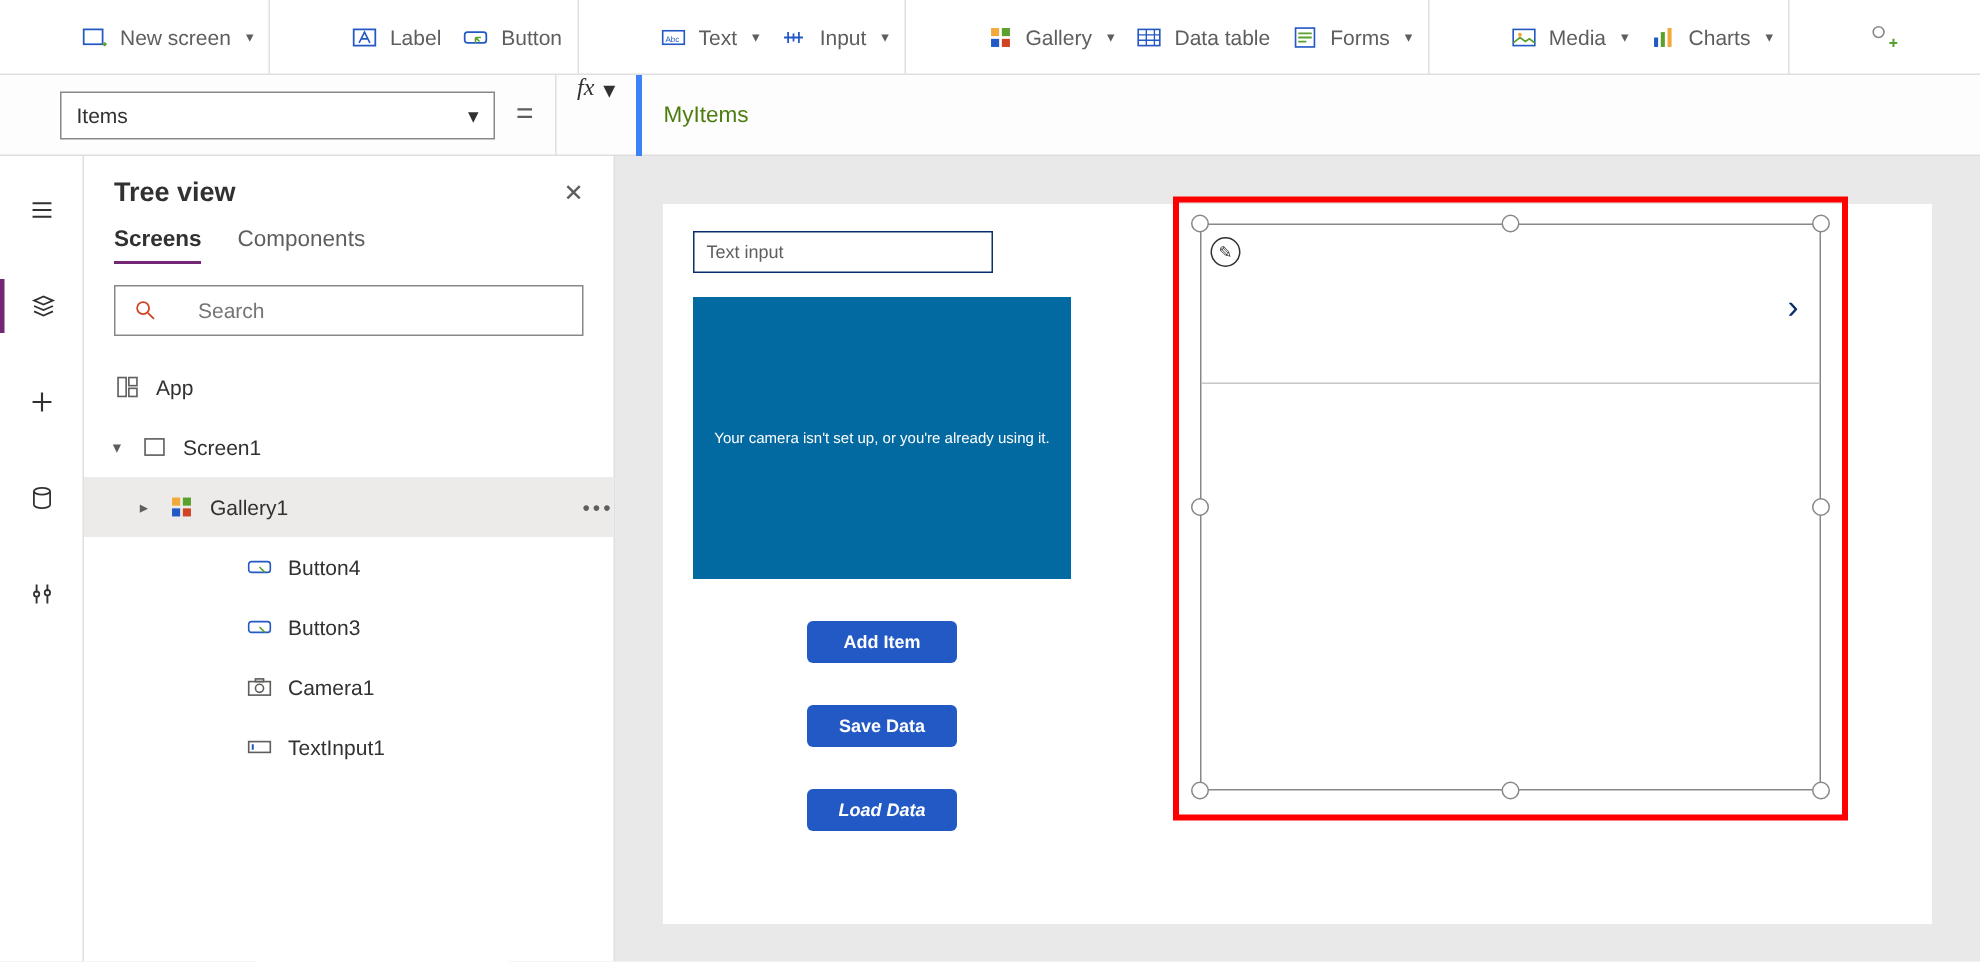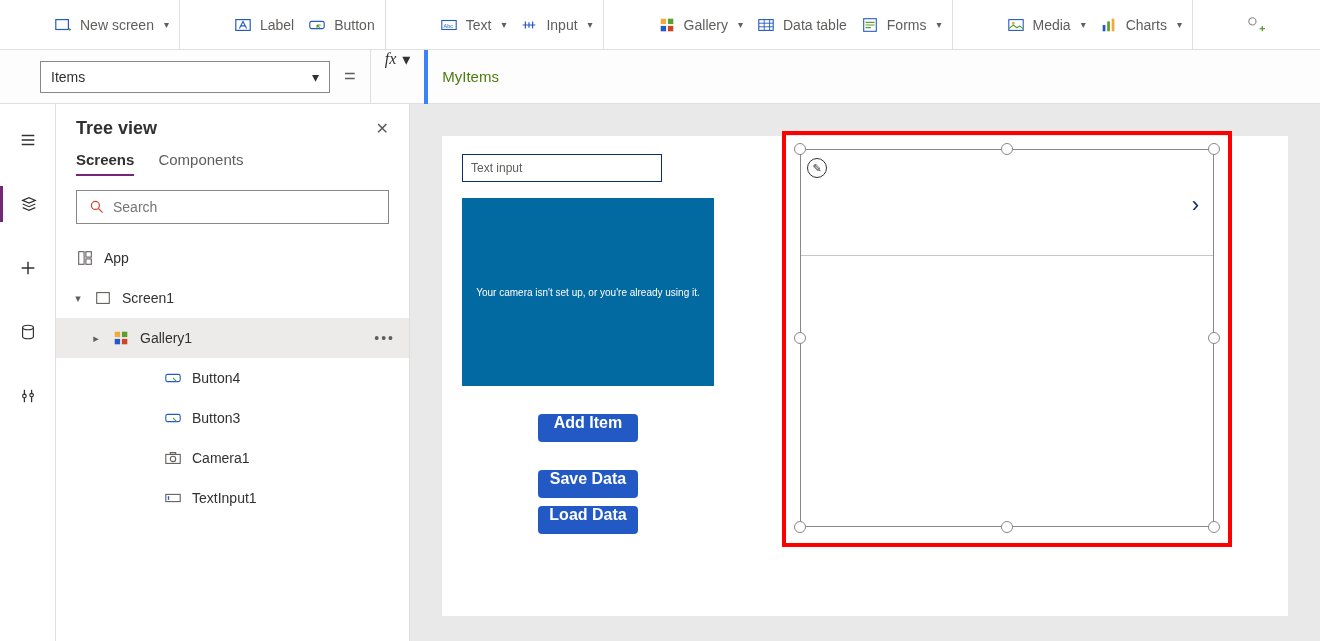--- a/index.html
+++ b/index.html
@@ -28,44 +28,44 @@
   .railcol .railbtn { width: 56px; height: 36px; display: flex; align-items: center; justify-content: center; cursor: pointer; }
   .railcol .railbtn.active { border-left: 3px solid #742774; }
 
   .treepanel { width: 354px; border-right: 1px solid #e1dfdd; display: flex; flex-direction: column; }
   .treepanel .hdr { display: flex; align-items: center; justify-content: space-between; padding: 14px 20px 6px 20px; }
   .treepanel .hdr h2 { font-size: 18px; font-weight: 600; }
   .treepanel .close { font-size: 16px; color: #605e5c; cursor: pointer; }
   .tabs { display: flex; gap: 24px; padding: 6px 20px 0 20px; }
   .tabs .tab { font-size: 15px; padding-bottom: 6px; cursor: pointer; color: #605e5c; }
   .tabs .tab.active { color: #323130; font-weight: 600; border-bottom: 2px solid #742774; }
-  .searchbox { margin: 14px 20px; height: 34px; border: 1px solid #8a8886; display: flex; align-items: center; gap: 8px; padding: 0 12px; }
+  .searchbox { margin: 14px 20px; height: 34px; border: 1px solid #8a8886; display: flex; align-items: center; gap: 27px; padding: 0 12px; }
   .searchbox input { border: none; outline: none; flex: 1; font-size: 14px; background: transparent; }
   .searchbox svg { width: 16px; height: 16px; }
 
   .tree { flex: 1; overflow: auto; font-size: 14px; }
-  .tree .row { display: flex; align-items: center; height: 40px; gap: 10px; padding-right: 14px; cursor: pointer; }
+  .tree .row { display: flex; align-items: center; height: 40px; gap: 10px; cursor: pointer; }
   .tree .row .caret { width: 12px; text-align: center; color: #605e5c; font-size: 11px; }
   .tree .row.sel { background: #edebe9; }
   .tree .row .more { margin-left: auto; letter-spacing: 2px; color: #605e5c; }
   .tree .ind1 { padding-left: 20px; }
   .tree .ind2 { padding-left: 16px; }
   .tree .ind3 { padding-left: 34px; }
   .tree .ind44 { padding-left: 108px; }
 
   
   .canvaswrap { flex: 1; background: #e9e9e9; display: flex; justify-content: center; align-items: flex-start; padding-top: 32px; overflow: hidden; }
   .canvas { position: relative; width: 846px; height: 480px; background: #fff; }
 
   .ti { position: absolute; left: 20px; top: 18px; width: 200px; height: 28px; border: 1.5px solid #0b2e6f; display: flex; align-items: center; padding: 0 8px; font-size: 12px; color: #605e5c; }
   .cam { position: absolute; left: 20px; top: 62px; width: 252px; height: 188px; background: #0369a1; color: #fff; display: flex; align-items: center; justify-content: center; font-size: 10px; text-align: center; padding: 0 14px; }
-  .pbtn { position: absolute; left: 96px; width: 100px; height: 28px; background: #2259c4; color: #fff; border-radius: 4px; display: flex; align-items: flex-start; justify-content: center; font-size: 16px; font-weight: 600; }
+  .pbtn { position: absolute; left: 96px; width: 100px; height: 28px; background: #2259c4; color: #fff; border-radius: 4px; display: flex; align-items: center; justify-content: center; font-size: 12px; font-weight: 600; }
   .pbtn.b1 { top: 278px; }
   .pbtn.b2 { top: 334px; }
-  .pbtn.b3 { top: 370px; }
+  .pbtn.b3 { top: 390px; font-style: italic; }
 
   
   .highlight { position: absolute; left: 340px; top: -5px; width: 450px; height: 416px; border: 4px solid #ff0000; }
   .gallery { position: absolute; left: 358px; top: 13px; width: 414px; height: 378px; }
   .gallery .selouter { position: absolute; inset: 0; border: 1px solid #8a8886; }
   .gallery .templrow { position: absolute; left: 1px; right: 1px; top: 1px; height: 106px; border-bottom: 1px solid #c8c6c4; }
   .gallery .editcircle { position: absolute; left: 6px; top: 8px; width: 20px; height: 20px; border: 1px solid #323130; border-radius: 50%; background: #fff; display: flex; align-items: center; justify-content: center; font-size: 11px; }
   .gallery .rowchev { position: absolute; right: 14px; top: 42px; font-size: 22px; color: #0b2e6f; }
 
   .handle { position: absolute; width: 12px; height: 12px; border: 1px solid #8a8886; border-radius: 50%; background: #fff; }

